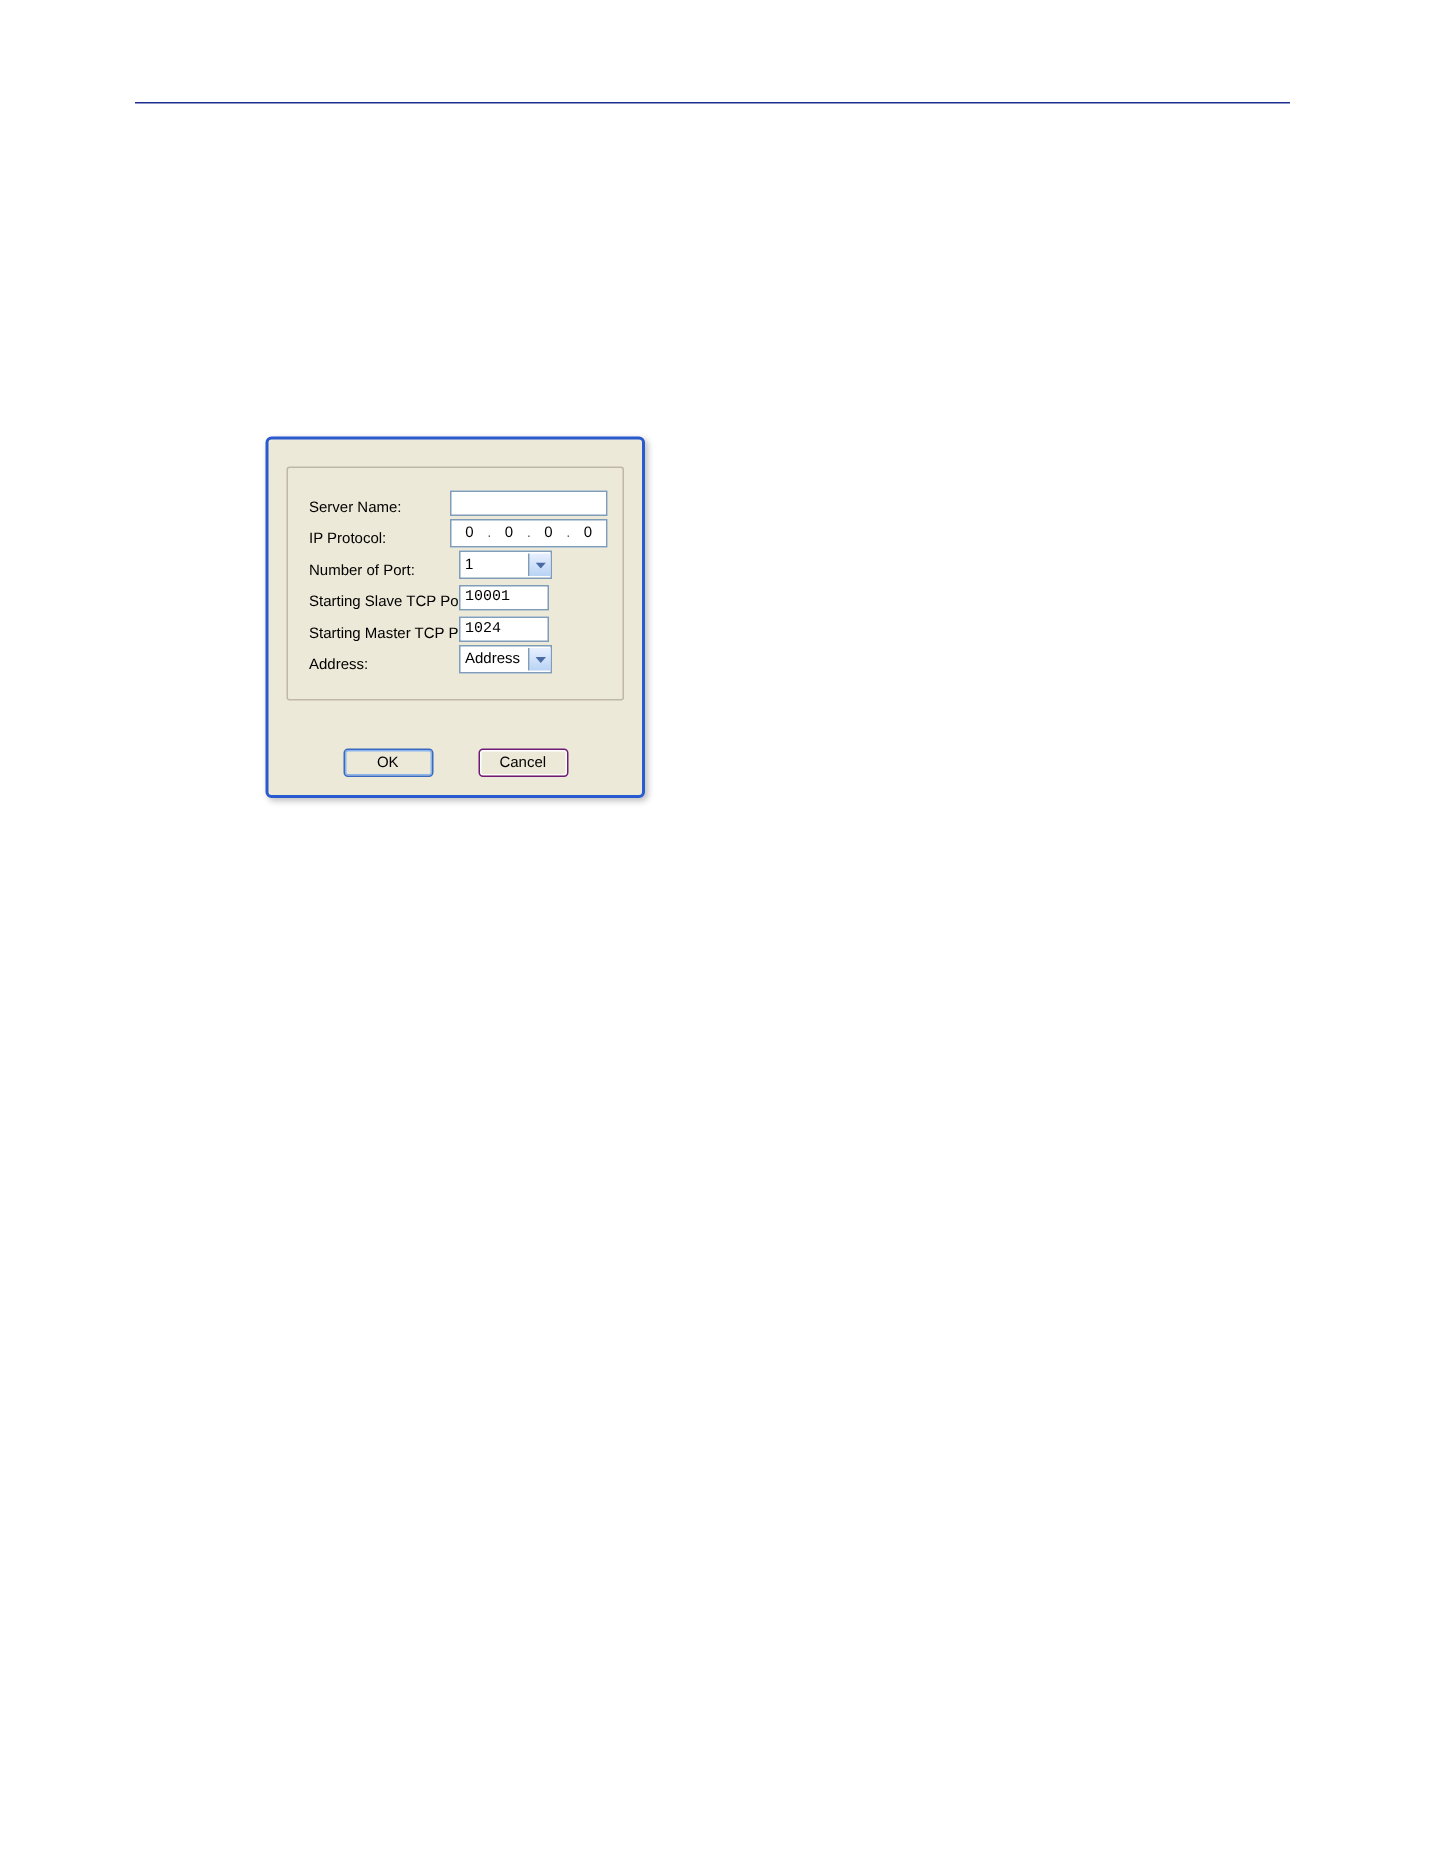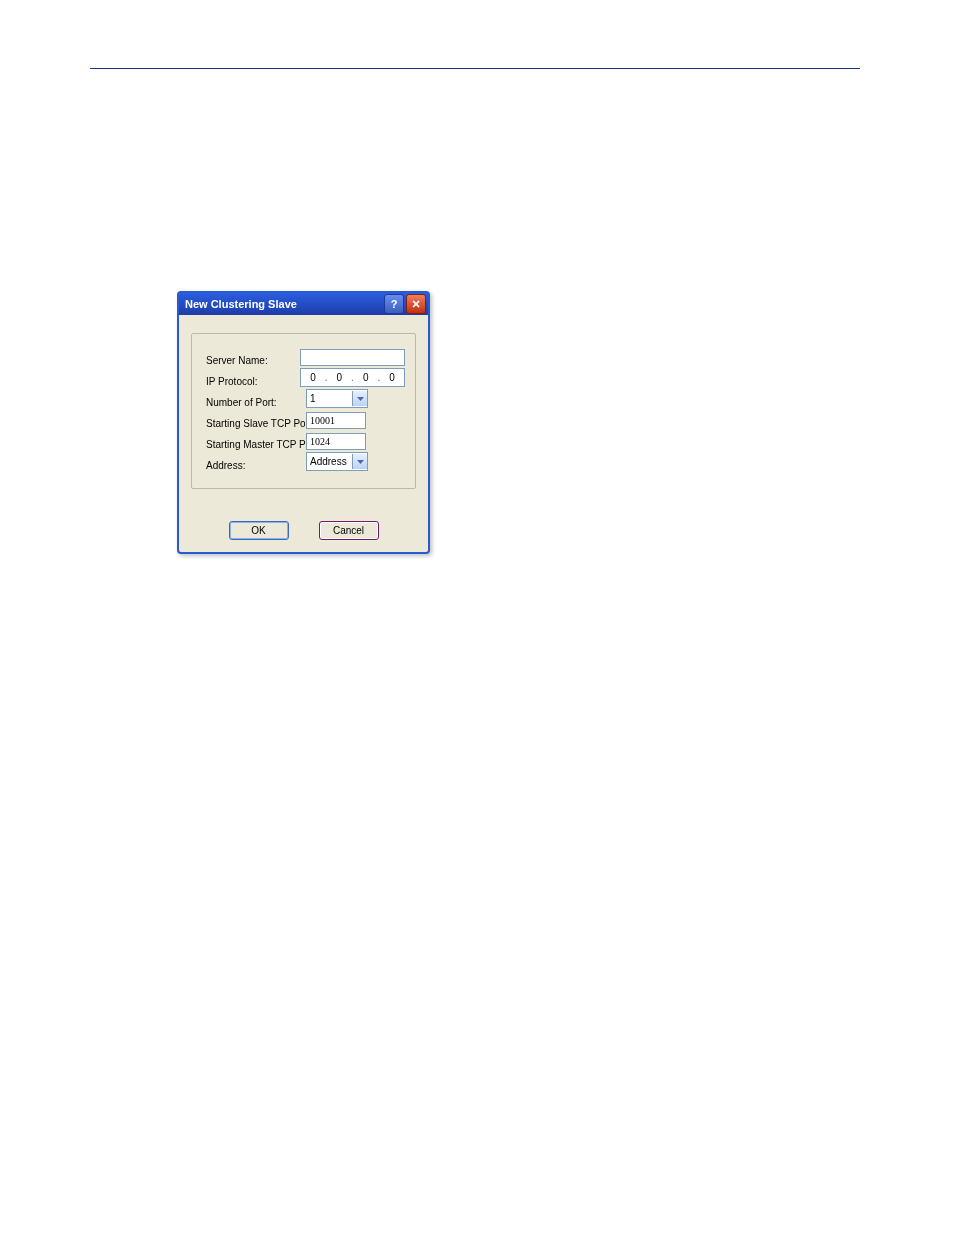--- a/index.html
+++ b/index.html
@@ -82,21 +82,21 @@
     color: #000;
   }
   .row .lbl {
     width: 100px;
     white-space: nowrap;
   }
   .txt {
     box-sizing: border-box;
     height: 17px;
     font-size: 10px;
-    font-family: Liberation Serif, serif;
+    font-family: Liberation Mono, monospace;
     background: #fff;
     border: 1px solid #7f9db9;
     padding: 0 3px;
   }
   .txt.w-wide { width: 105px; }
   .txt.w-med  { width: 60px; }
   .ipbox {
     display: flex;
     align-items: center;
     height: 17px;
@@ -169,29 +169,20 @@
     border: 1px solid #3a6ac0;
     box-shadow: 0 0 0 1px #89b4ee inset;
   }
 </style>
 </head>
 <body>
 
 <div class="top-rule"></div>
 
 <div class="dialog">
-  <div class="titlebar">
-    <span class="title-text">New Clustering Slave</span>
-    <div class="tb-btn tb-help">
-      <span>?</span>
-    </div>
-    <div class="tb-btn tb-close">
-      <span>✕</span>
-    </div>
-  </div>
 
   <div class="dialog-body">
     <div class="group">
 
       <div class="row">
         <span class="lbl">Server Name:</span>
         <input class="txt w-wide" value="" style="">
       </div>
 
       <div class="row">

